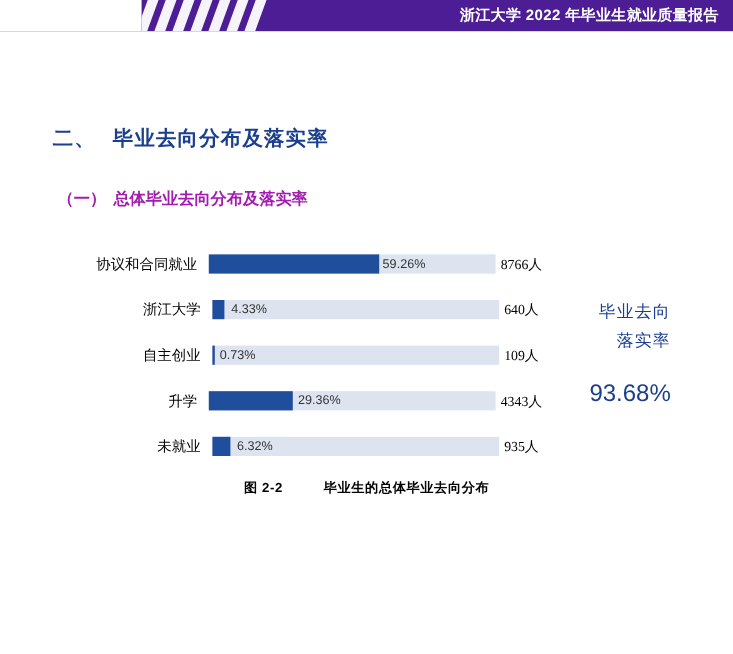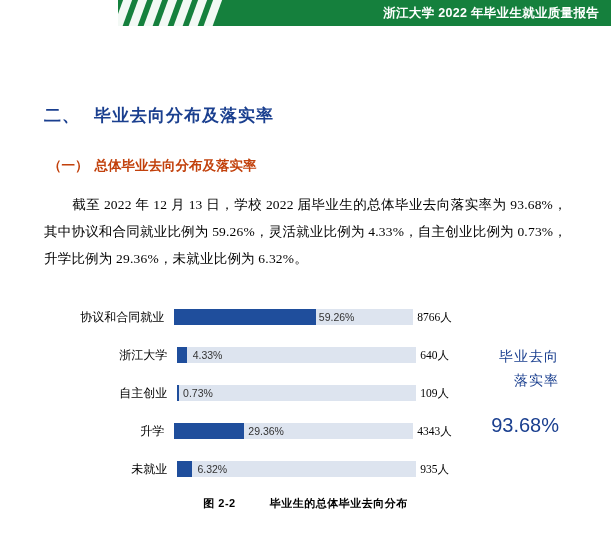--- a/index.html
+++ b/index.html
@@ -13,21 +13,21 @@
     font-family: "Liberation Serif", serif;
     color: #000000;
     position: relative;
     overflow: hidden;
   }
 
   
   .header {
     position: relative;
     height: 26px;
-    background: #15803d;
+    background: #4c1d95;
     color: #ffffff;
     display: flex;
     align-items: center;
     justify-content: flex-end;
     overflow: hidden;
   }
   .header-stripes {
     position: absolute;
     left: 118px;
     top: 0;
@@ -74,21 +74,21 @@
     color: #1a3f8f;
     margin-top: 78px;
     letter-spacing: 1px;
   }
   .section-title .num { margin-right: 14px; }
 
   .subsection-title {
     font-family: Liberation Mono, monospace;
     font-size: 13.5px;
     font-weight: bold;
-    color: #c2410c;
+    color: #a21caf;
     margin-top: 30px;
     margin-left: 4px;
   }
   .subsection-title .sub-num { margin-right: 6px; }
 
   .para {
     margin-top: 16px;
     font-size: 13.5px;
     line-height: 27px;
     text-align: justify;
@@ -208,23 +208,20 @@
 <div class="content">
 
   <div class="section-title">
     <span class="num">二、</span><span>毕业去向分布及落实率</span>
   </div>
 
   <div class="subsection-title">
     <span class="sub-num">（一）</span><span>总体毕业去向分布及落实率</span>
   </div>
 
-  <div class="para">
-    <span class="indent"></span><span>截至 2022 年 12 月 13 日，学校 2022 届毕业生的总体毕业去向落实率为 93.68%，其中协议和合同就业比例为 59.26%，灵活就业比例为 4.33%，自主创业比例为 0.73%，升学比例为 29.36%，未就业比例为 6.32%。</span>
-  </div>
 
   <div class="chart">
     <div class="chart-rows">
 
       <div class="chart-row">
         <div class="cat-label">协议和合同就业</div>
         <div class="bar-area">
           <div class="bar-track"></div>
           <div class="bar-fill" style="width:59.26%"></div>
           <div class="bar-value" style="left:60.5%">59.26%</div>

